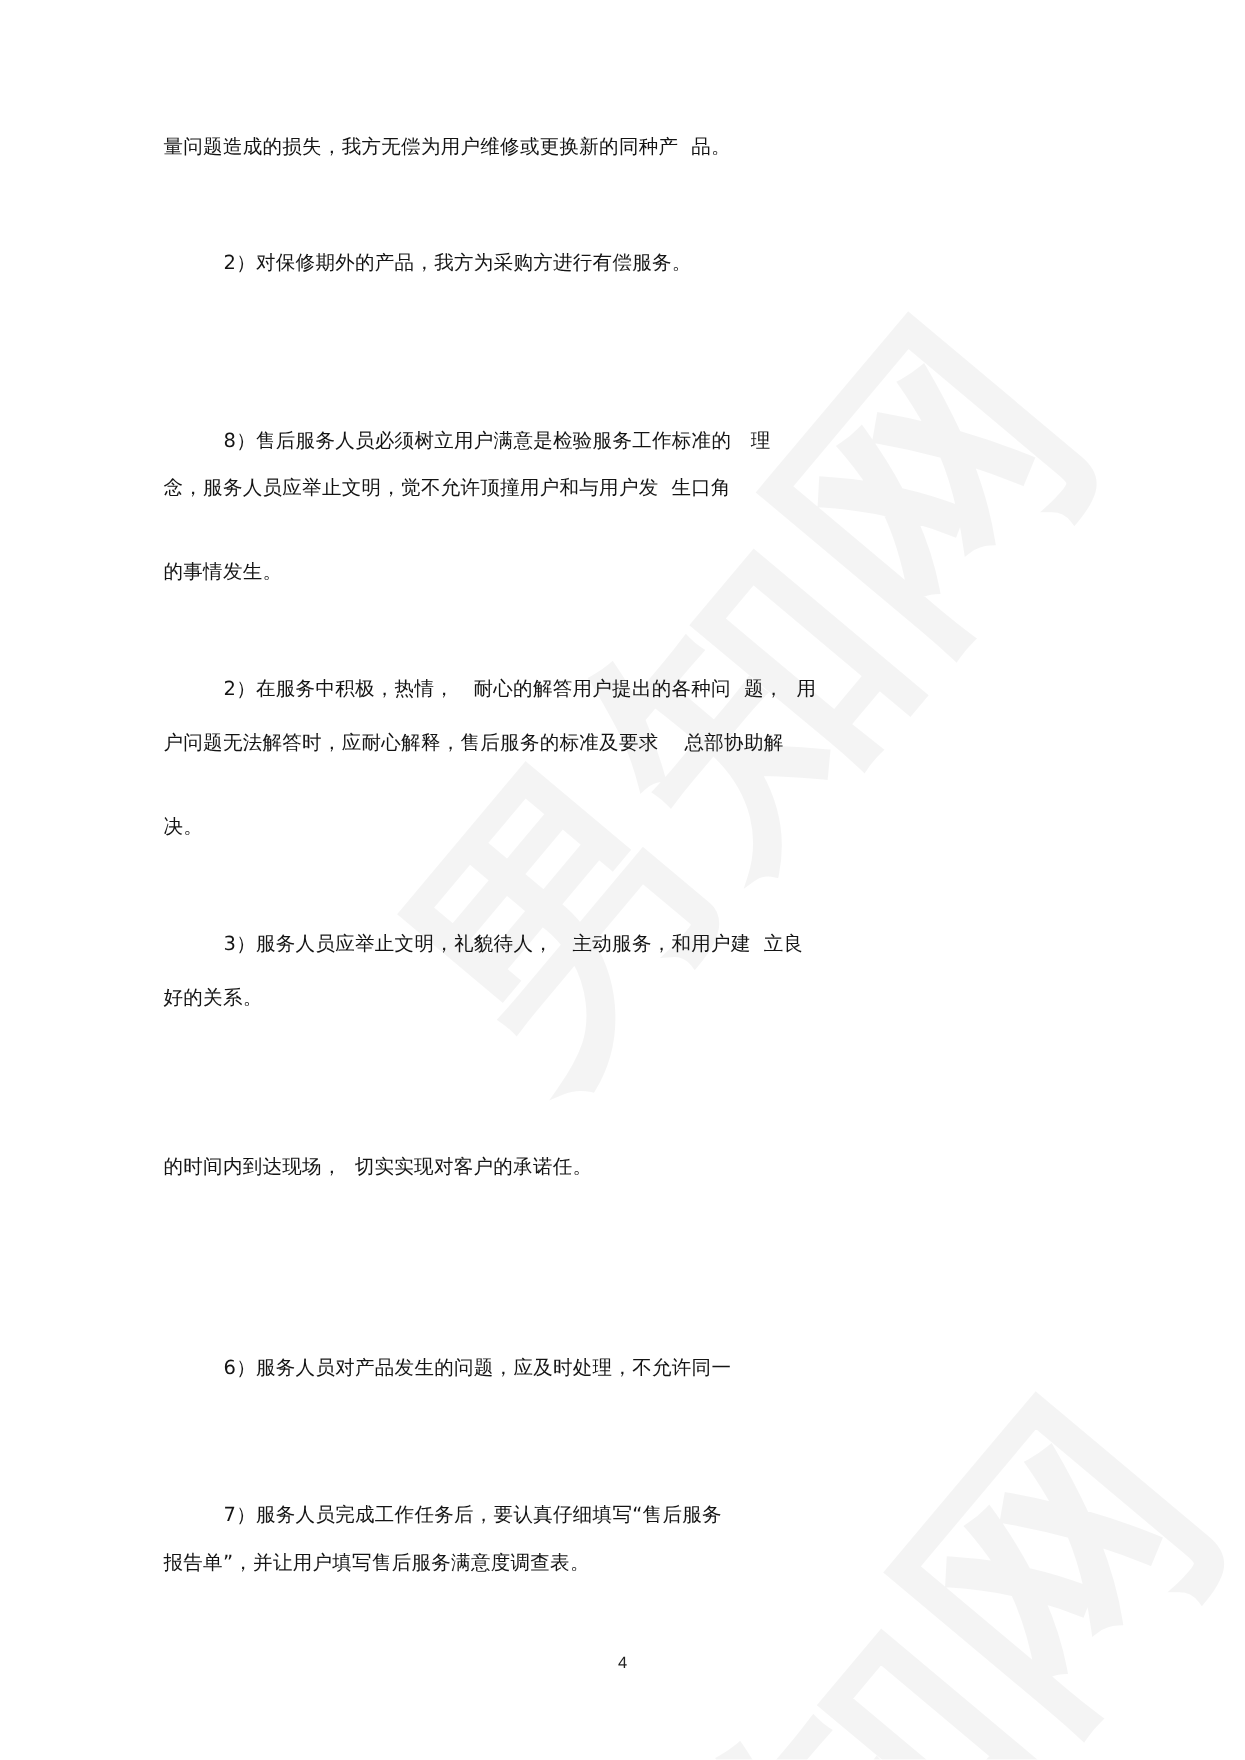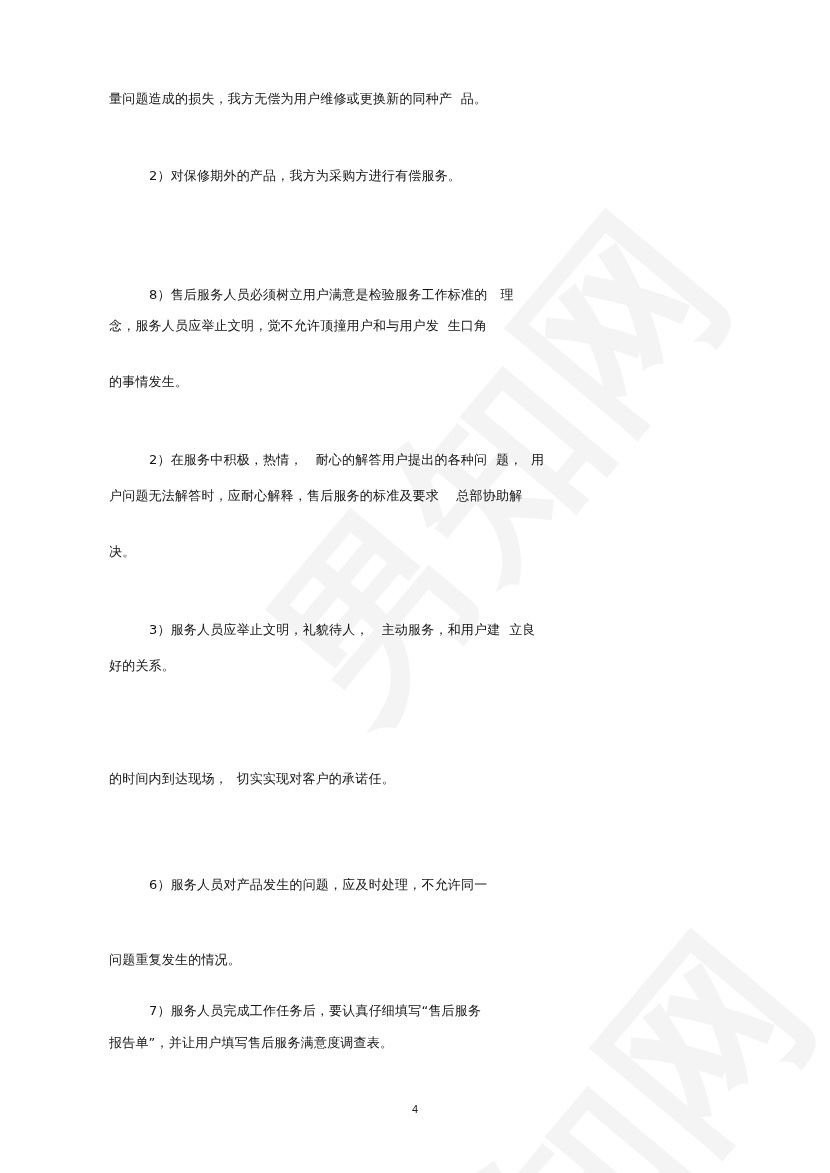--- a/index.html
+++ b/index.html
@@ -66,19 +66,18 @@
   <div class="line indent" style="top:144px">2）对保修期外的产品，我方为采购方进行有偿服务。</div>
   <div class="line indent" style="top:263px">8）售后服务人员必须树立用户满意是检验服务工作标准的   理</div>
   <div class="line" style="top:314px">念，服务人员应举止文明，觉不允许顶撞用户和与用户发  生口角</div>
   <div class="line" style="top:370px">的事情发生。</div>
   <div class="line indent" style="top:428px">2）在服务中积极，热情，   耐心的解答用户提出的各种问  题，  用</div>
   <div class="line" style="top:484px">户问题无法解答时，应耐心解释，售后服务的标准及要求    总部协助解</div>
   <div class="line" style="top:540px">决。</div>
   <div class="line indent" style="top:598px">3）服务人员应举止文明，礼貌待人，   主动服务，和用户建  立良</div>
   <div class="line" style="top:654px">好的关系。</div>
   <div class="line" style="top:767px">的时间内到达现场，  切实实现对客户的承诺任。</div>
-  <div class="line indent" style="top:853px">6）服务人员对产品发生的问题，应及时处理，不允许同一</div>
-  <div class="line" style="top:948px">问题重复发生的情况。</div>
+  <div class="line indent" style="top:881px">6）服务人员对产品发生的问题，应及时处理，不允许同一</div>
   <div class="line indent" style="top:979px">7）服务人员完成工作任务后，要认真仔细填写“售后服务</div>
   <div class="line" style="top:1031px">报告单”，并让用户填写售后服务满意度调查表。</div>
 
   <div class="page-number">4</div>
 </div>
 
 </body></html>

